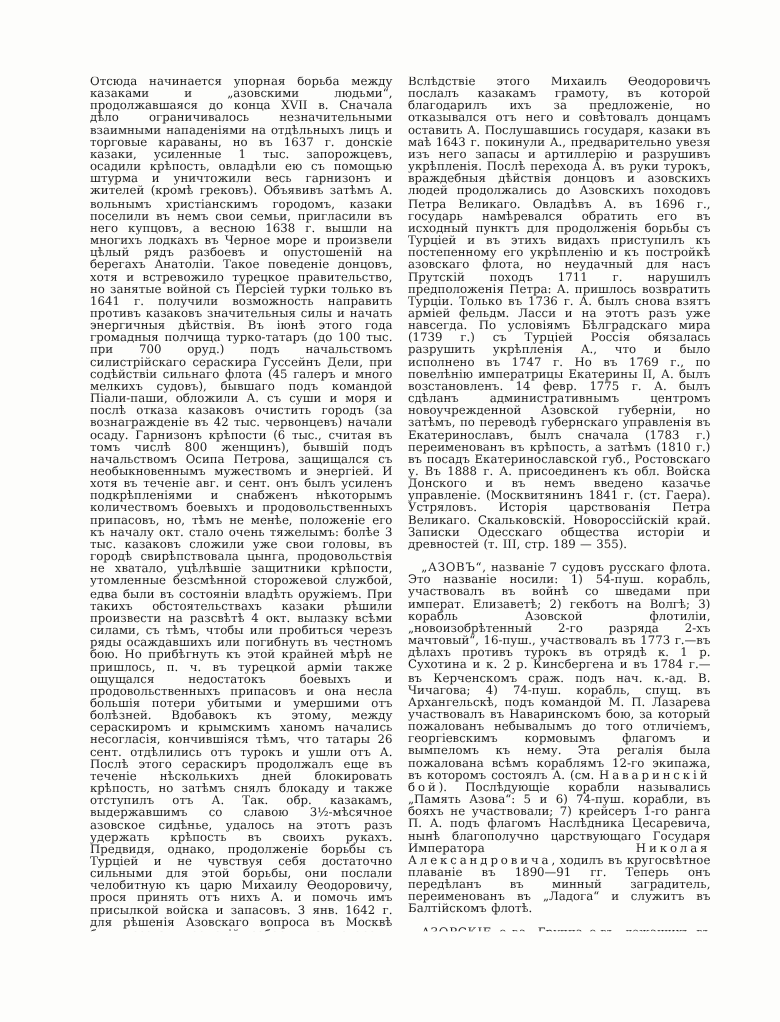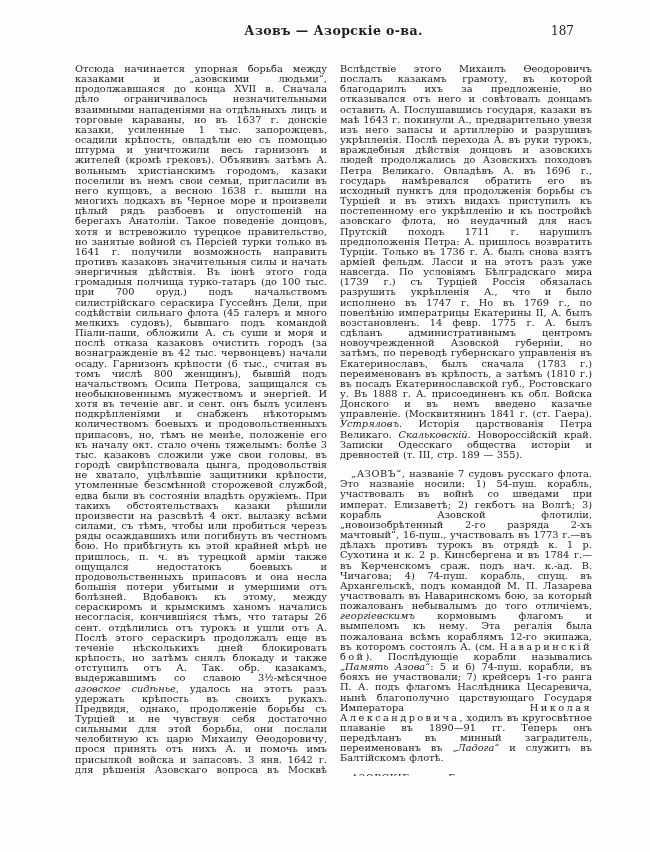--- a/index.html
+++ b/index.html
@@ -59,33 +59,29 @@
     word-spacing: 0.5px;
   }
   .para {
     margin: 0;
     padding: 0;
   }
   .para.indent {
     text-indent: 11px;
     margin-top: 9px;
   }
-  .seg-i  { font-style: italic; }
+  .seg-i  { }
   .seg-b  { font-weight: normal; letter-spacing: 0.6px; }
   .seg-sp { letter-spacing: 2.4px; }
 </style>
 </head>
 <body>
 
 <div class="page">
 
-  <div class="running-header">
-    <span class="running-title">Азовъ — Азорскіе о-ва.</span>
-    <span class="page-number">187</span>
-  </div>
 
   <div class="text-body">
     <div class="col">
         <p class="para"><span>Отсюда начинается упорная борьба между казаками и „азовскими людьми“, продолжавшаяся до конца XVII в. Сначала дѣло ограничивалось незначительными взаимными нападеніями на отдѣльныхъ лицъ и торговые караваны, но въ 1637 г. донскіе казаки, усиленные 1 тыс. запорожцевъ, осадили крѣпость, овладѣли ею съ помощью штурма и уничтожили весь гарнизонъ и жителей (кромѣ грековъ). Объявивъ затѣмъ А. вольнымъ христіанскимъ городомъ, казаки поселили въ немъ свои семьи, пригласили въ него купцовъ, а весною 1638 г. вышли на многихъ лодкахъ въ Черное море и произвели цѣлый рядъ разбоевъ и опустошеній на берегахъ Анатоліи. Такое поведеніе донцовъ, хотя и встревожило турецкое правительство, но занятые войной съ Персіей турки только въ 1641 г. получили возможность направить противъ казаковъ значительныя силы и начать энергичныя дѣйствія. Въ іюнѣ этого года громадныя полчища турко-татаръ (до 100 тыс. при 700 оруд.) подъ начальствомъ силистрійскаго сераскира Гуссейнъ Дели, при содѣйствіи сильнаго флота (45 галеръ и много мелкихъ судовъ), бывшаго подъ командой Піали-паши, обложили А. съ суши и моря и послѣ отказа казаковъ очистить городъ (за вознагражденіе въ 42 тыс. червонцевъ) начали осаду. Гарнизонъ крѣпости (6 тыс., считая въ томъ числѣ 800 женщинъ), бывшій подъ начальствомъ Осипа Петрова, защищался съ необыкновеннымъ мужествомъ и энергіей. И хотя въ теченіе авг. и сент. онъ былъ усиленъ подкрѣпленіями и снабженъ нѣкоторымъ количествомъ боевыхъ и продовольственныхъ припасовъ, но, тѣмъ не менѣе, положеніе его къ началу окт. стало очень тяжелымъ: болѣе 3 тыс. казаковъ сложили уже свои головы, въ городѣ свирѣпствовала цынга, продовольствія не хватало, уцѣлѣвшіе защитники крѣпости, утомленные безсмѣнной сторожевой службой, едва были въ состояніи владѣть оружіемъ. При такихъ обстоятельствахъ казаки рѣшили произвести на разсвѣтѣ 4 окт. вылазку всѣми силами, съ тѣмъ, чтобы или пробиться черезъ ряды осаждавшихъ или погибнуть въ честномъ бою. Но прибѣгнуть къ этой крайней мѣрѣ не пришлось, п. ч. въ турецкой арміи также ощущался недостатокъ боевыхъ и продовольственныхъ припасовъ и она несла большія потери убитыми и умершими отъ болѣзней. Вдобавокъ къ этому, между сераскиромъ и крымскимъ ханомъ начались несогласія, кончившіяся тѣмъ, что татары 26 сент. отдѣлились отъ турокъ и ушли отъ А. Послѣ этого сераскиръ продолжалъ еще въ теченіе нѣсколькихъ дней блокировать крѣпость, но затѣмъ снялъ блокаду и также отступилъ отъ А. Так. обр. казакамъ, выдержавшимъ со славою 3½-мѣсячное </span><span class="seg-i">азовское сидѣнье</span><span>, удалось на этотъ разъ удержать крѣпость въ своихъ рукахъ. Предвидя, однако, продолженіе борьбы съ Турціей и не чувствуя себя достаточно сильными для этой борьбы, они послали челобитную къ царю Михаилу Ѳеодоровичу, прося принять отъ нихъ А. и помочь имъ присылкой войска и запасовъ. 3 янв. 1642 г. для рѣшенія Азовскаго вопроса въ Москвѣ былъ созванъ земскій соборъ, на которомъ выяснилось, что принятіе А. должно повлечь за собою войну съ Турціей, которая для Россіи, еще не оправившейся послѣ Смутнаго времени, являлась совершенно несвоевременной.</span></p>
       </div>
     <div class="col">
         <p class="para"><span>Вслѣдствіе этого Михаилъ Ѳеодоровичъ послалъ казакамъ грамоту, въ которой благодарилъ ихъ за предложеніе, но отказывался отъ него и совѣтовалъ донцамъ оставить А. Послушавшись государя, казаки въ маѣ 1643 г. покинули А., предварительно увезя изъ него запасы и артиллерію и разрушивъ укрѣпленія. Послѣ перехода А. въ руки турокъ, враждебныя дѣйствія донцовъ и азовскихъ людей продолжались до Азовскихъ походовъ Петра Великаго. Овладѣвъ А. въ 1696 г., государь намѣревался обратить его въ исходный пунктъ для продолженія борьбы съ Турціей и въ этихъ видахъ приступилъ къ постепенному его укрѣпленію и къ постройкѣ азовскаго флота, но неудачный для насъ Прутскій походъ 1711 г. нарушилъ предположенія Петра: А. пришлось возвратить Турціи. Только въ 1736 г. А. былъ снова взятъ арміей фельдм. Ласси и на этотъ разъ уже навсегда. По условіямъ Бѣлградскаго мира (1739 г.) съ Турціей Россія обязалась разрушить укрѣпленія А., что и было исполнено въ 1747 г. Но въ 1769 г., по повелѣнію императрицы Екатерины II, А. былъ возстановленъ. 14 февр. 1775 г. А. былъ сдѣланъ административнымъ центромъ новоучрежденной Азовской губерніи, но затѣмъ, по переводѣ губернскаго управленія въ Екатеринославъ, былъ сначала (1783 г.) переименованъ въ крѣпость, а затѣмъ (1810 г.) въ посадъ Екатеринославской губ., Ростовскаго у. Въ 1888 г. А. присоединенъ къ обл. Войска Донского и въ немъ введено казачье управленіе. (Москвитянинъ 1841 г. (ст. Гаера). </span><span class="seg-i">Устряловъ</span><span>. Исторія царствованія Петра Великаго. </span><span class="seg-i">Скальковскій</span><span>. Новороссійскій край. Записки Одесскаго общества исторіи и древностей (т. III, стр. 189 — 355).</span></p>
         <p class="para indent"><span class="seg-b">„АЗОВЪ“</span><span>, названіе 7 судовъ русскаго флота. Это названіе носили: 1) 54-пуш. корабль, участвовалъ въ войнѣ со шведами при императ. Елизаветѣ; 2) гекботъ на Волгѣ; 3) корабль Азовской флотиліи, „новоизобрѣтенный 2-го разряда 2-хъ мачтовый“, 16-пуш., участвовалъ въ 1773 г.—въ дѣлахъ противъ турокъ въ отрядѣ к. 1 р. Сухотина и к. 2 р. Кинсбергена и въ 1784 г.—въ Керченскомъ сраж. подъ нач. к.-ад. В. Чичагова; 4) 74-пуш. корабль, спущ. въ Архангельскѣ, подъ командой М. П. Лазарева участвовалъ въ Наваринскомъ бою, за который пожалованъ небывалымъ до того отличіемъ, </span><span class="seg-i">георгіевскимъ</span><span> кормовымъ флагомъ и вымпеломъ къ нему. Эта регалія была пожалована всѣмъ кораблямъ 12-го экипажа, въ которомъ состоялъ А. (см. </span><span class="seg-sp">Наваринскій бой</span><span>). Послѣдующіе корабли назывались </span><span class="seg-i">„Память Азова“</span><span>: 5 и 6) 74-пуш. корабли, въ бояхъ не участвовали; 7) крейсеръ 1-го ранга П. А. подъ флагомъ Наслѣдника Цесаревича, нынѣ благополучно царствующаго Государя Императора </span><span class="seg-sp">Николая Александровича</span><span>, ходилъ въ кругосвѣтное плаваніе въ 1890—91 гг. Теперь онъ передѣланъ въ минный заградитель, переименованъ въ </span><span class="seg-i">„Ладога“</span><span> и служитъ въ Балтійскомъ флотѣ.</span></p>
         <p class="para indent"><span class="seg-b">АЗОРСКІЕ о-ва.</span><span> Группа о-въ, лежащихъ въ Атлантическомъ океанѣ между 37°—40° с. ш. и 27°,5 — 31°,5 з. д. отъ Гр., въ разстояніи около 1700 км. отъ Европы. О-ва принадлежатъ Португаліи, составляя одну изъ провинцій королевства. Расположенные въ серединѣ Атлантическаго океана, бѣдной вообще островами, на путяхъ сообщенія между Европой и Америкой,</span></p>
       </div>

